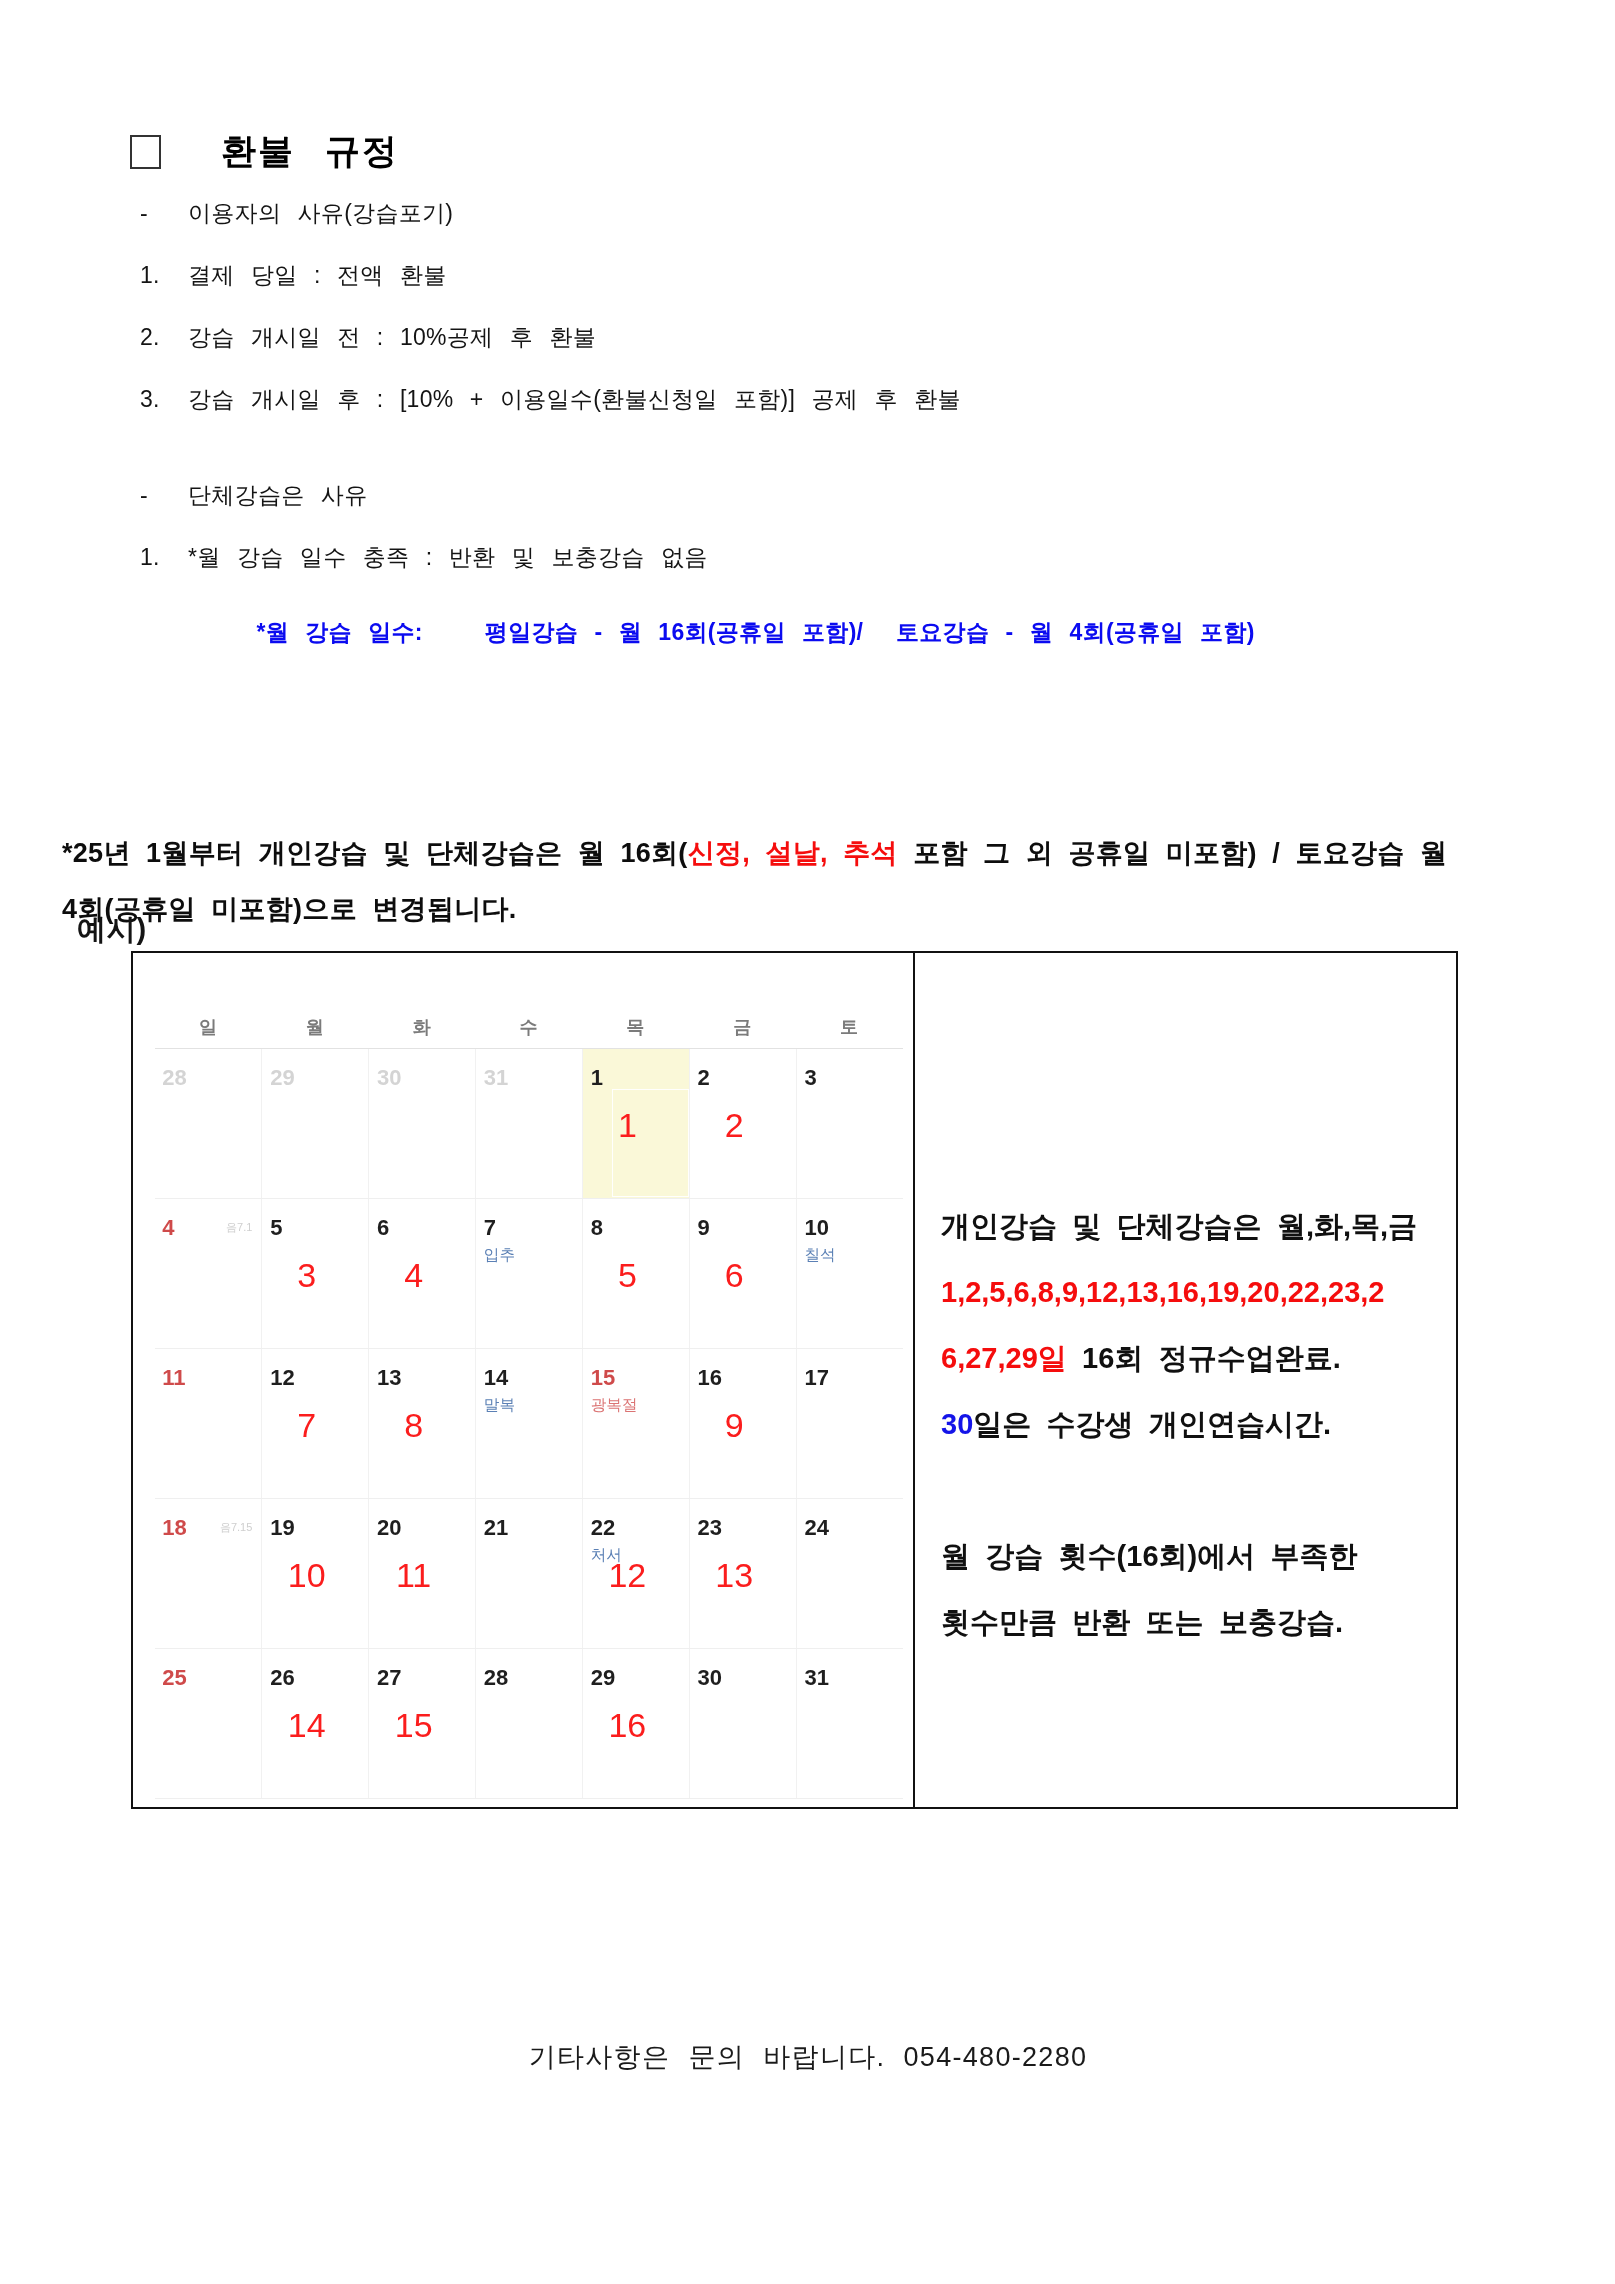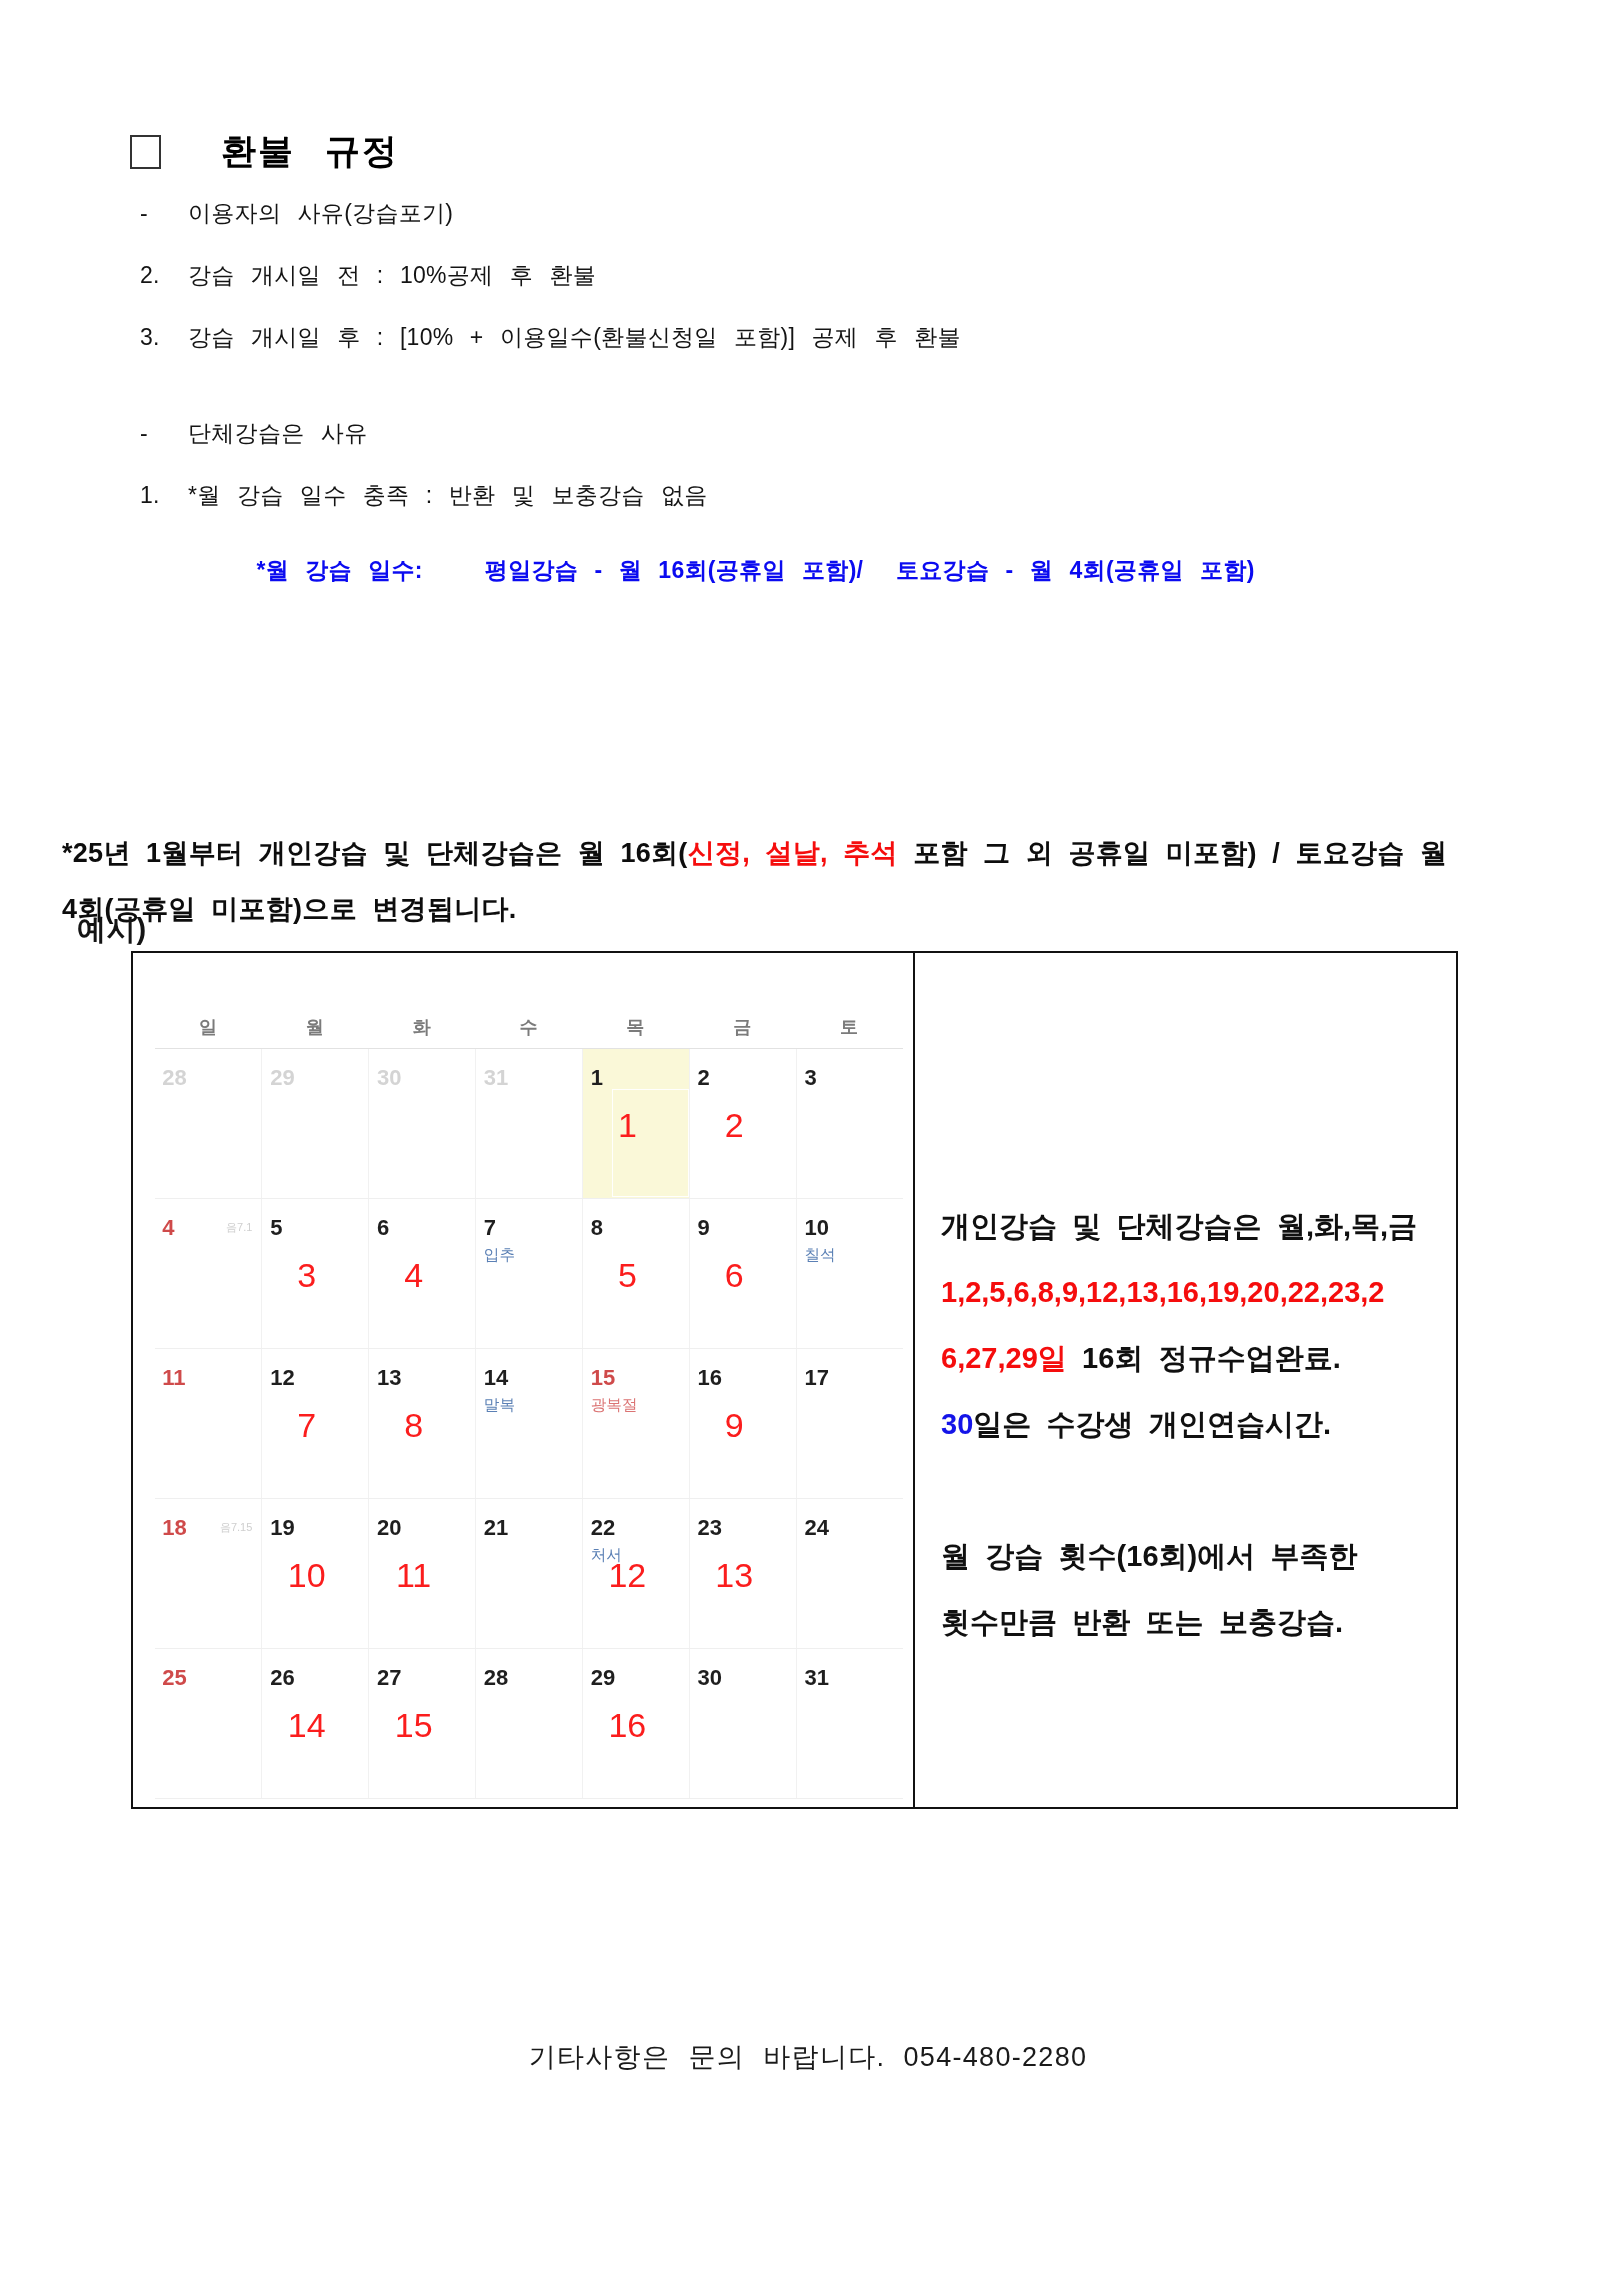--- a/index.html
+++ b/index.html
@@ -114,20 +114,21 @@
 <body>
 
 <div class="title-row">
   <span class="checkbox"></span>
   <span class="doc-title">환불 규정</span>
 </div>
 
 <div class="rules">
   <div id="rules-list">
       <div class="rule-line"><span class="rule-marker">-</span><span class="rule-text">이용자의 사유(강습포기)</span></div>
+      <div class="rule-line"><span class="rule-marker">1.</span><span class="rule-text">결제 당일 : 전액 환불</span></div>
       <div class="rule-line"><span class="rule-marker">2.</span><span class="rule-text">강습 개시일 전 : 10%공제 후 환불</span></div>
       <div class="rule-line"><span class="rule-marker">3.</span><span class="rule-text">강습 개시일 후 : [10% + 이용일수(환불신청일 포함)] 공제 후 환불</span></div>
       <div class="rule-line gap-before"><span class="rule-marker">-</span><span class="rule-text">단체강습은 사유</span></div>
       <div class="rule-line"><span class="rule-marker">1.</span><span class="rule-text">*월 강습 일수 충족 : 반환 및 보충강습 없음</span></div>
     </div>
   <div class="blue-note">
     <span class="note-label">*월 강습 일수:</span><span class="note-val">평일강습 - 월 16회(공휴일 포함)/  토요강습 - 월 4회(공휴일 포함)</span>
   </div>
 </div>
 

